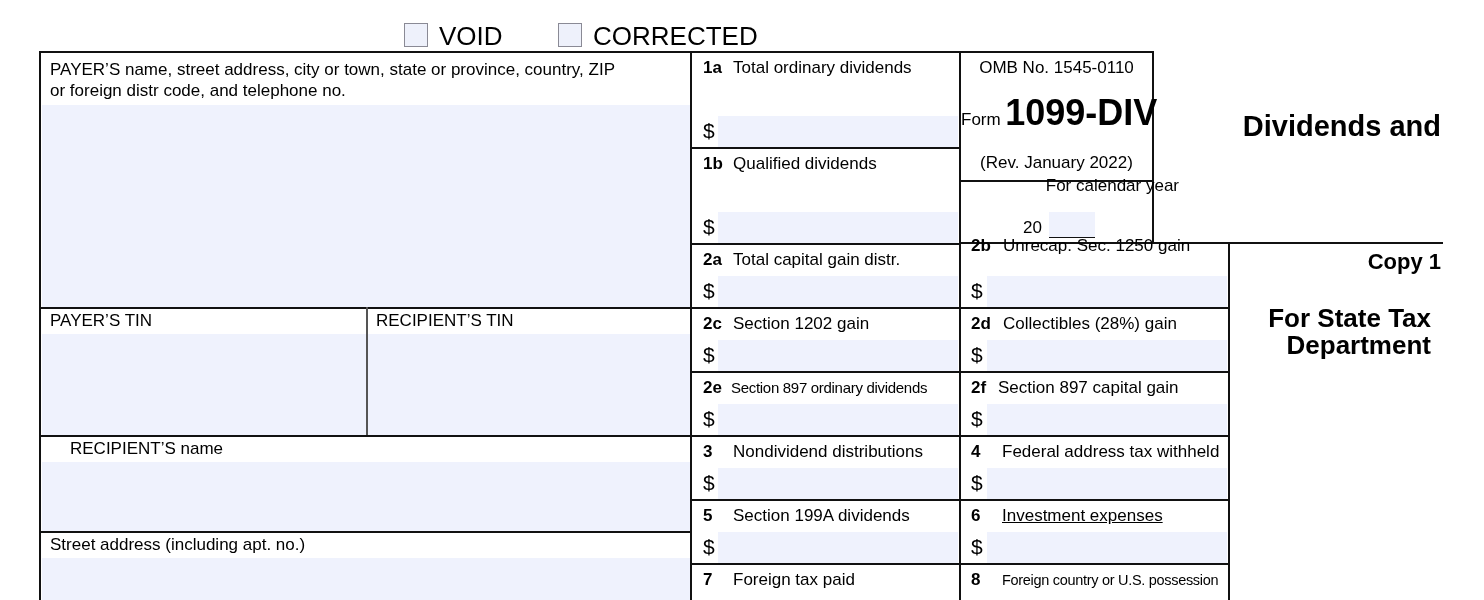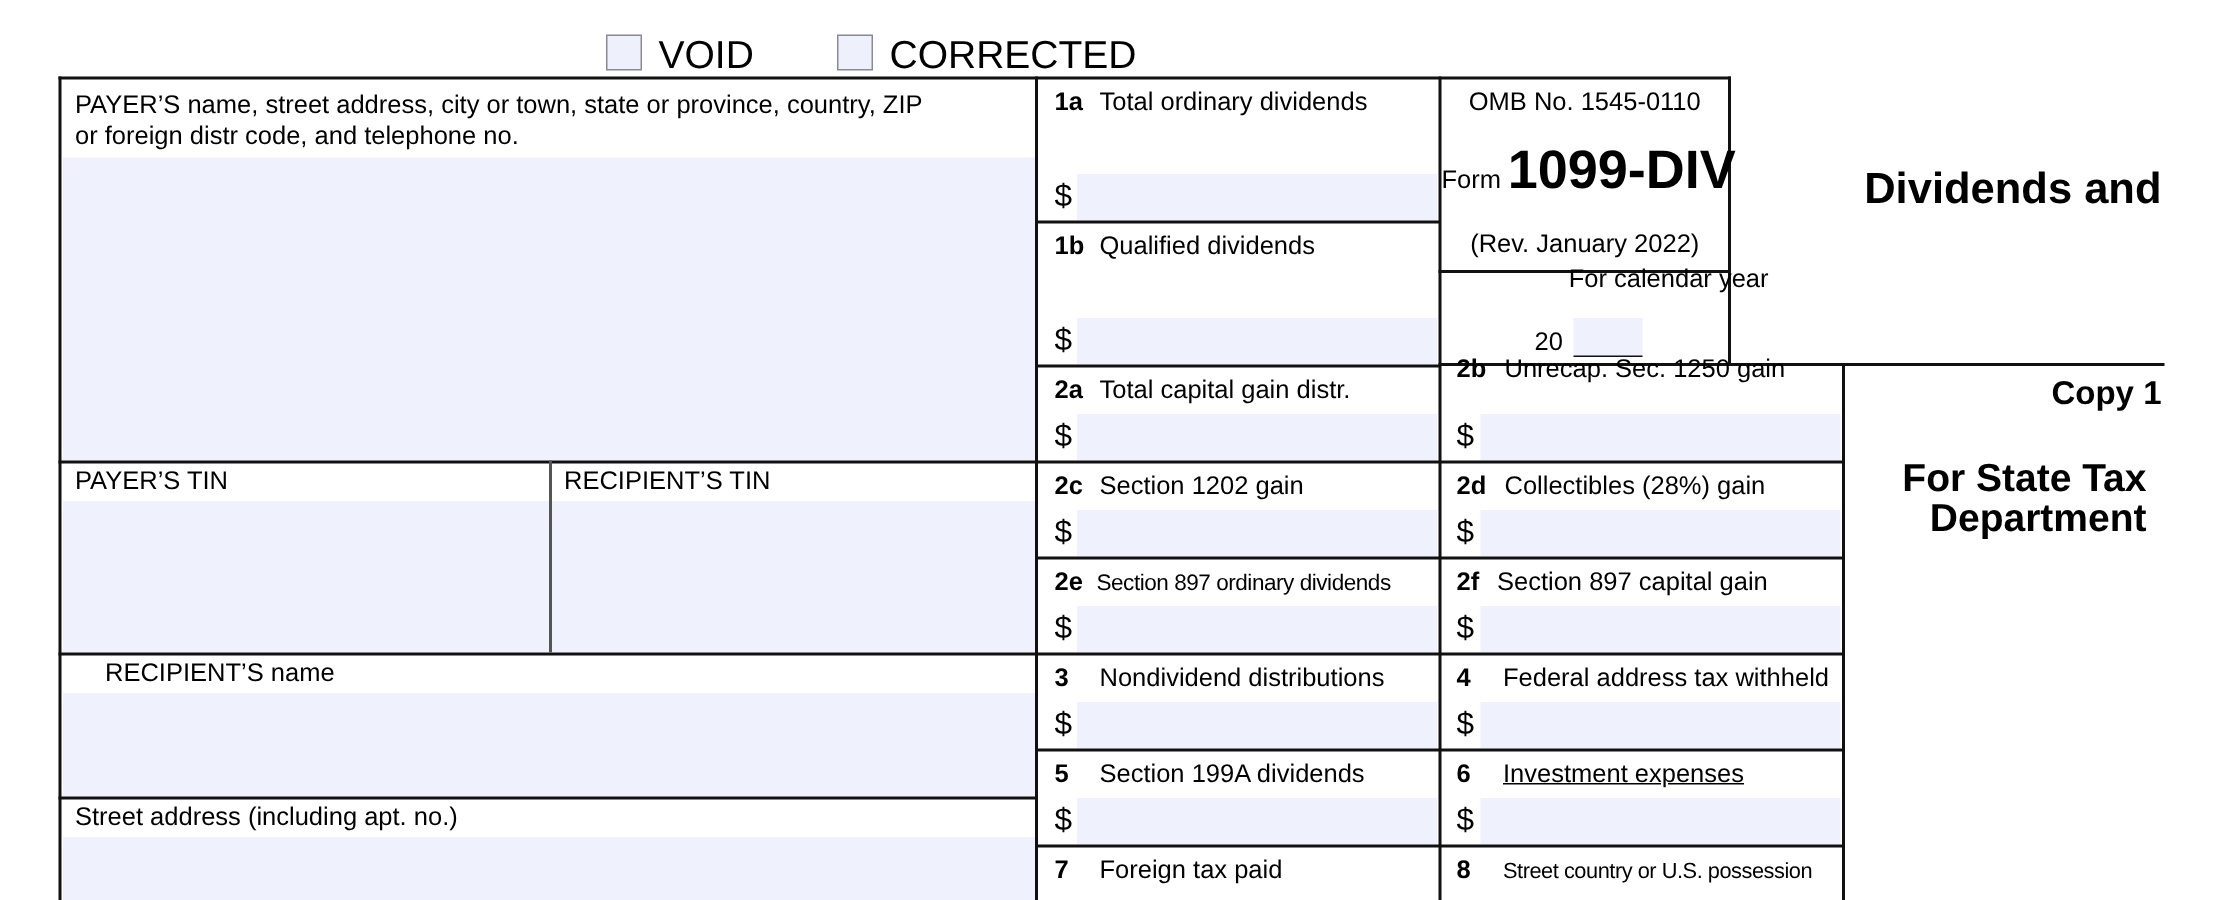--- a/index.html
+++ b/index.html
@@ -155,21 +155,21 @@
   <span class="num" style="width:31px;">4</span><span>Federal address tax withheld</span>
 </div>
 <span class="dollar" style="left:971px;top:471px;">$</span>
 
 <div class="lbl" style="left:971px;top:506px;text-decoration:underline;">
   <span class="num" style="width:31px;">6</span><span>Investment expenses</span>
 </div>
 <span class="dollar" style="left:971px;top:535px;">$</span>
 
 <div class="lbl" style="left:971px;top:570px;">
-  <span class="num" style="width:31px;">8</span><span class="narrow" style="font-size:14.5px;">Street country or U.S. possession</span>
+  <span class="num" style="width:31px;">8</span><span class="narrow" style="font-size:14.5px;">Foreign country or U.S. possession</span>
 </div>
 
 <div class="title" style="right:43px;top:110px;font-size:29px;line-height:33px;margin-left:32px;">
   <div>Dividends and</div>
 </div>
 <div class="title" style="right:43px;top:249px;font-size:22px;line-height:26px;">Copy 1</div>
 <div class="title" style="right:53px;top:286px;font-size:26px;line-height:27px;margin-top:19px;">
   <div>For State Tax</div>
   <div>Department</div>
 </div>

